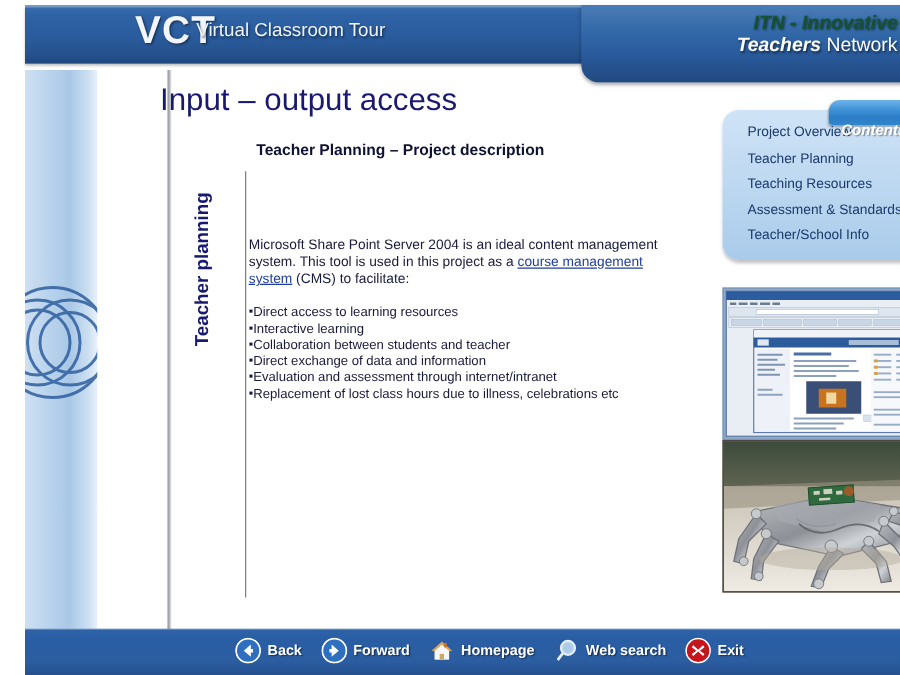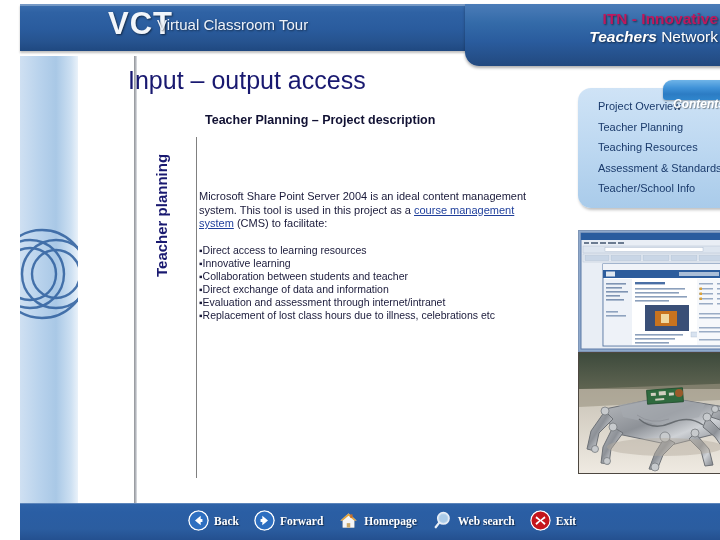--- a/index.html
+++ b/index.html
@@ -111,21 +111,22 @@
     font-size: 15px;
     color: #eef3fa;
     text-shadow: 1px 1px 2px rgba(0,0,0,0.5);
   }
   .itn-line1 {
     position: absolute;
     right: 22px;
     top: 10px;
     font-size: 15.5px;
     font-weight: bold;
-    color: #be185d;
+    font-style: italic;
+    color: #14532d;
     text-shadow: 1px 1px 2px rgba(0,0,0,0.55);
     white-space: nowrap;
   }
   .itn-line2 {
     position: absolute;
     right: 22px;
     top: 28px;
     font-size: 15.5px;
     color: #ffffff;
     text-shadow: 1px 1px 2px rgba(0,0,0,0.55);
@@ -300,21 +301,20 @@
     gap: 5px;
     margin-right: 9px;
     cursor: pointer;
   }
   .nav-item .nav-label {
     font-size: 11.5px;
     font-weight: bold;
     color: #ffffff;
     text-shadow: 1px 1px 1px rgba(0,0,0,0.5);
     white-space: nowrap;
-    font-family: Liberation Serif, serif;
   }
   .circ-icon {
     width: 21px;
     height: 21px;
     border-radius: 50%;
     display: block;
   }
 </style>
 </head>
 <body>
@@ -351,21 +351,21 @@
 
   <div class="vside-label">Teacher planning</div>
   <div class="vside-rule"></div>
 
   <div class="body-para">
     <span>Microsoft Share Point Server 2004 is an ideal content management system. This tool is used in this project as a </span><span class="link-underline">course management system</span><span> (CMS) to facilitate:</span>
   </div>
 
   <div class="bullets">
     <div><span class="b-mark">▪</span><span>Direct access to learning resources</span></div>
-    <div><span class="b-mark">▪</span><span>Innovative learning</span></div>
+    <div><span class="b-mark">▪</span><span>Interactive learning</span></div>
     <div><span class="b-mark">▪</span><span>Collaboration between students and teacher</span></div>
     <div><span class="b-mark">▪</span><span>Direct exchange of data and information</span></div>
     <div><span class="b-mark">▪</span><span>Evaluation and assessment through internet/intranet</span></div>
     <div><span class="b-mark">▪</span><span>Replacement of  lost class hours due to illness, celebrations etc</span></div>
   </div>
 
   <div class="contents-panel">
     <div class="contents-list">
       <div class="c-item">Project Overview</div>
       <div class="c-item">Teacher Planning</div>

